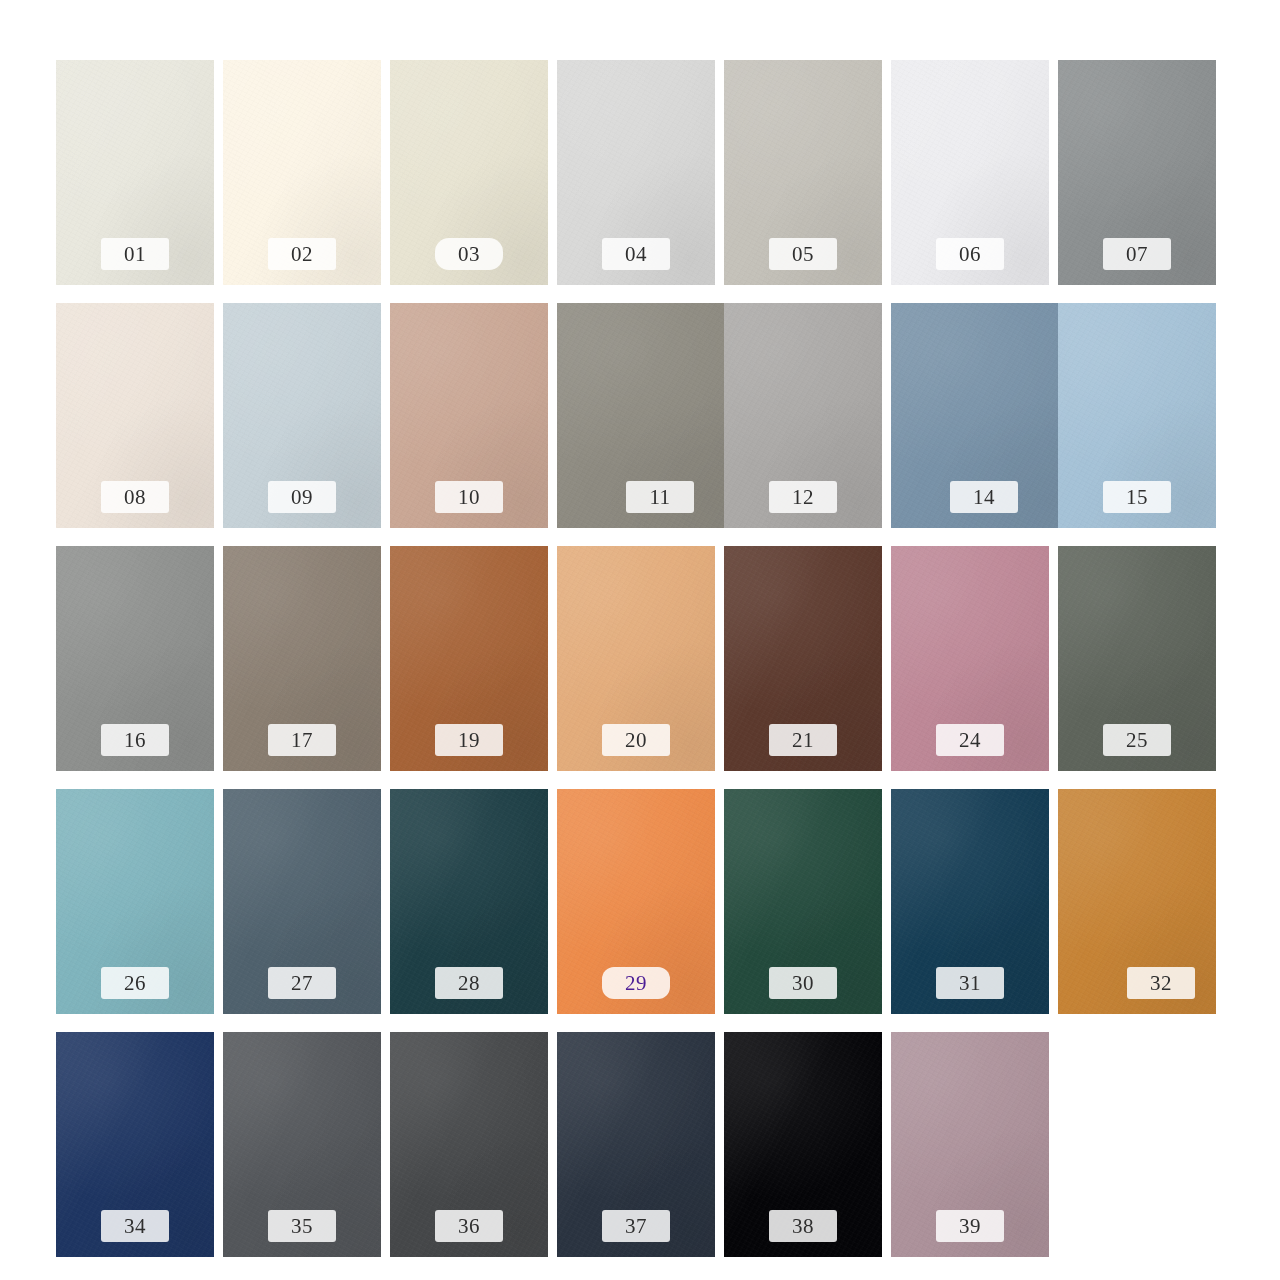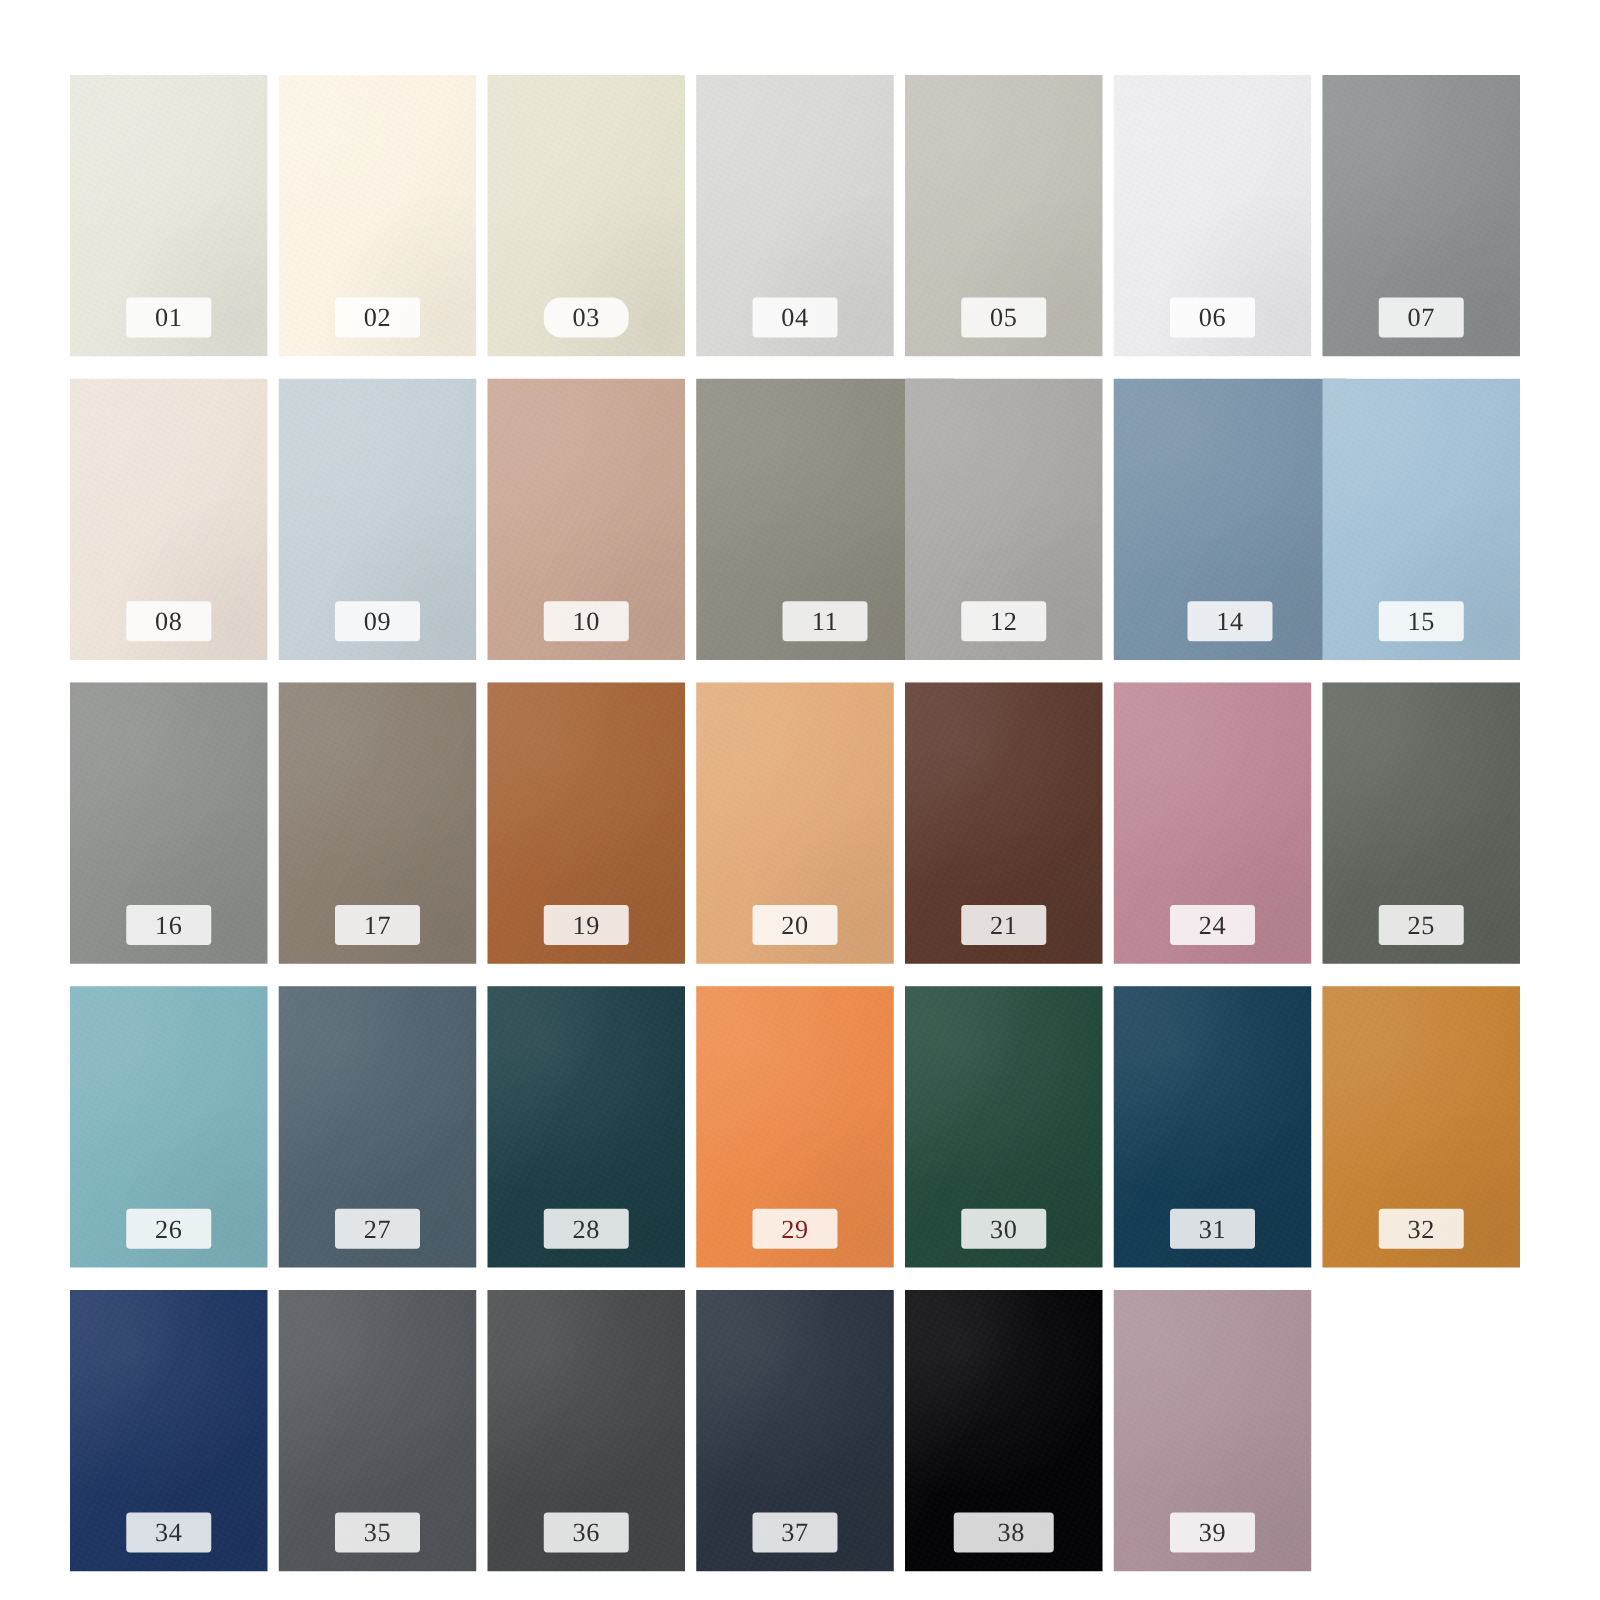--- a/index.html
+++ b/index.html
@@ -223,39 +223,39 @@
     <div class="swatch" style="background-color: rgb(29, 62, 69);">
       <div class="tex-a"></div>
       <div class="tex-b"></div>
       <div class="tex-c"></div>
       <div class="swatch-label" style="background: rgba(255, 255, 255, 0.84); color: rgb(47, 47, 47);">28</div>
     </div>
     <div class="swatch" style="background-color: rgb(237, 139, 74);">
       <div class="tex-a"></div>
       <div class="tex-b"></div>
       <div class="tex-c"></div>
-      <div class="swatch-label" style="background: rgba(255, 255, 255, 0.84); color: #7f1d1d;">29</div>
+      <div class="swatch-label" style="background: rgba(255, 255, 255, 0.84); color: #4c1d95; border-radius: 12px;">29</div>
     </div>
     <div class="swatch" style="background-color: rgb(35, 74, 60);">
       <div class="tex-a"></div>
       <div class="tex-b"></div>
       <div class="tex-c"></div>
       <div class="swatch-label" style="background: rgba(255, 255, 255, 0.84); color: rgb(47, 47, 47);">30</div>
     </div>
     <div class="swatch" style="background-color: rgb(20, 60, 84);">
       <div class="tex-a"></div>
       <div class="tex-b"></div>
       <div class="tex-c"></div>
       <div class="swatch-label" style="background: rgba(255, 255, 255, 0.84); color: rgb(47, 47, 47);">31</div>
     </div>
     <div class="swatch" style="background-color: rgb(198, 131, 53);">
       <div class="tex-a"></div>
       <div class="tex-b"></div>
       <div class="tex-c"></div>
-      <div class="swatch-label" style="background: rgba(255, 255, 255, 0.84); color: rgb(47, 47, 47);">32</div>
+      <div class="swatch-label" style="background: rgba(255, 255, 255, 0.84); color: rgb(47, 47, 47); margin-left: 24px;">32</div>
     </div>
     <div class="swatch" style="background-color: rgb(30, 53, 98);">
       <div class="tex-a"></div>
       <div class="tex-b"></div>
       <div class="tex-c"></div>
       <div class="swatch-label" style="background: rgba(255, 255, 255, 0.84); color: rgb(47, 47, 47);">34</div>
     </div>
     <div class="swatch" style="background-color: rgb(83, 86, 90);">
       <div class="tex-a"></div>
       <div class="tex-b"></div>
@@ -271,21 +271,21 @@
     <div class="swatch" style="background-color: rgb(42, 51, 64);">
       <div class="tex-a"></div>
       <div class="tex-b"></div>
       <div class="tex-c"></div>
       <div class="swatch-label" style="background: rgba(255, 255, 255, 0.84); color: rgb(47, 47, 47);">37</div>
     </div>
     <div class="swatch" style="background-color: rgb(5, 5, 8);">
       <div class="tex-a"></div>
       <div class="tex-b"></div>
       <div class="tex-c"></div>
-      <div class="swatch-label" style="background: rgba(255, 255, 255, 0.84); color: rgb(47, 47, 47); padding-left: 12px;">38</div>
+      <div class="swatch-label" style="background: rgba(255, 255, 255, 0.84); color: rgb(47, 47, 47);">38</div>
     </div>
     <div class="swatch" style="background-color: rgb(173, 146, 155);">
       <div class="tex-a"></div>
       <div class="tex-b"></div>
       <div class="tex-c"></div>
       <div class="swatch-label" style="background: rgba(255, 255, 255, 0.84); color: rgb(47, 47, 47);">39</div>
     </div>
   </div>
 
 </body></html>

